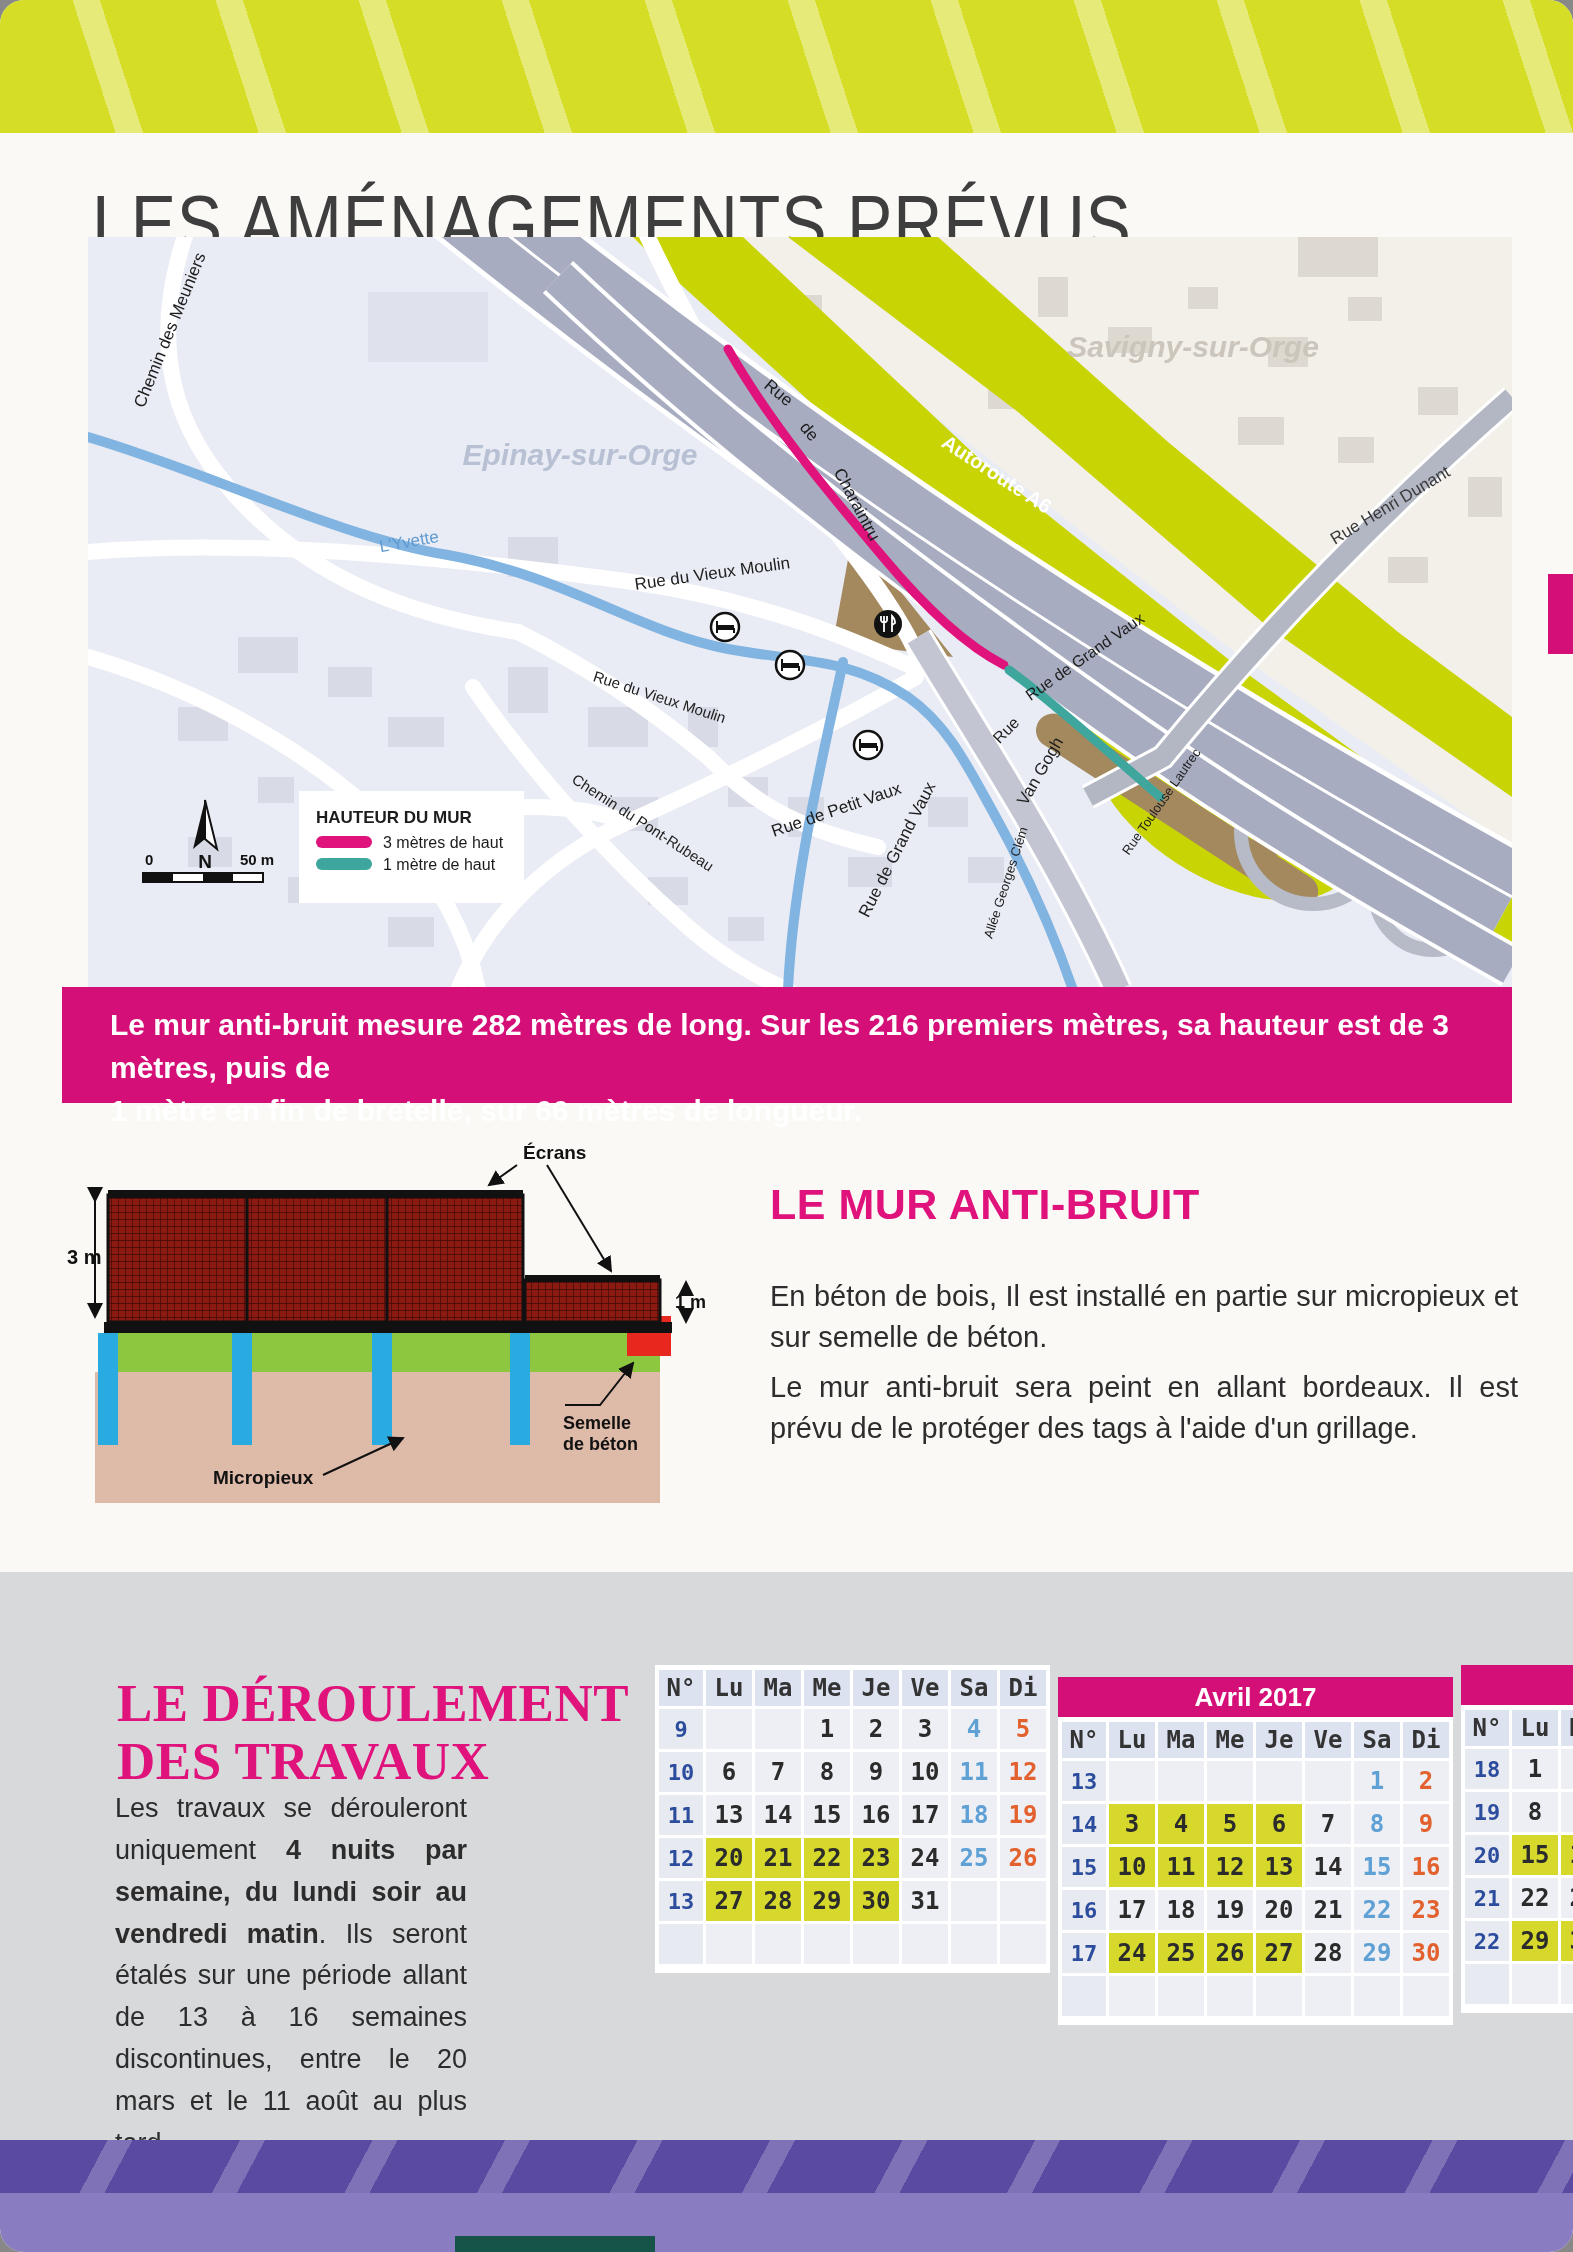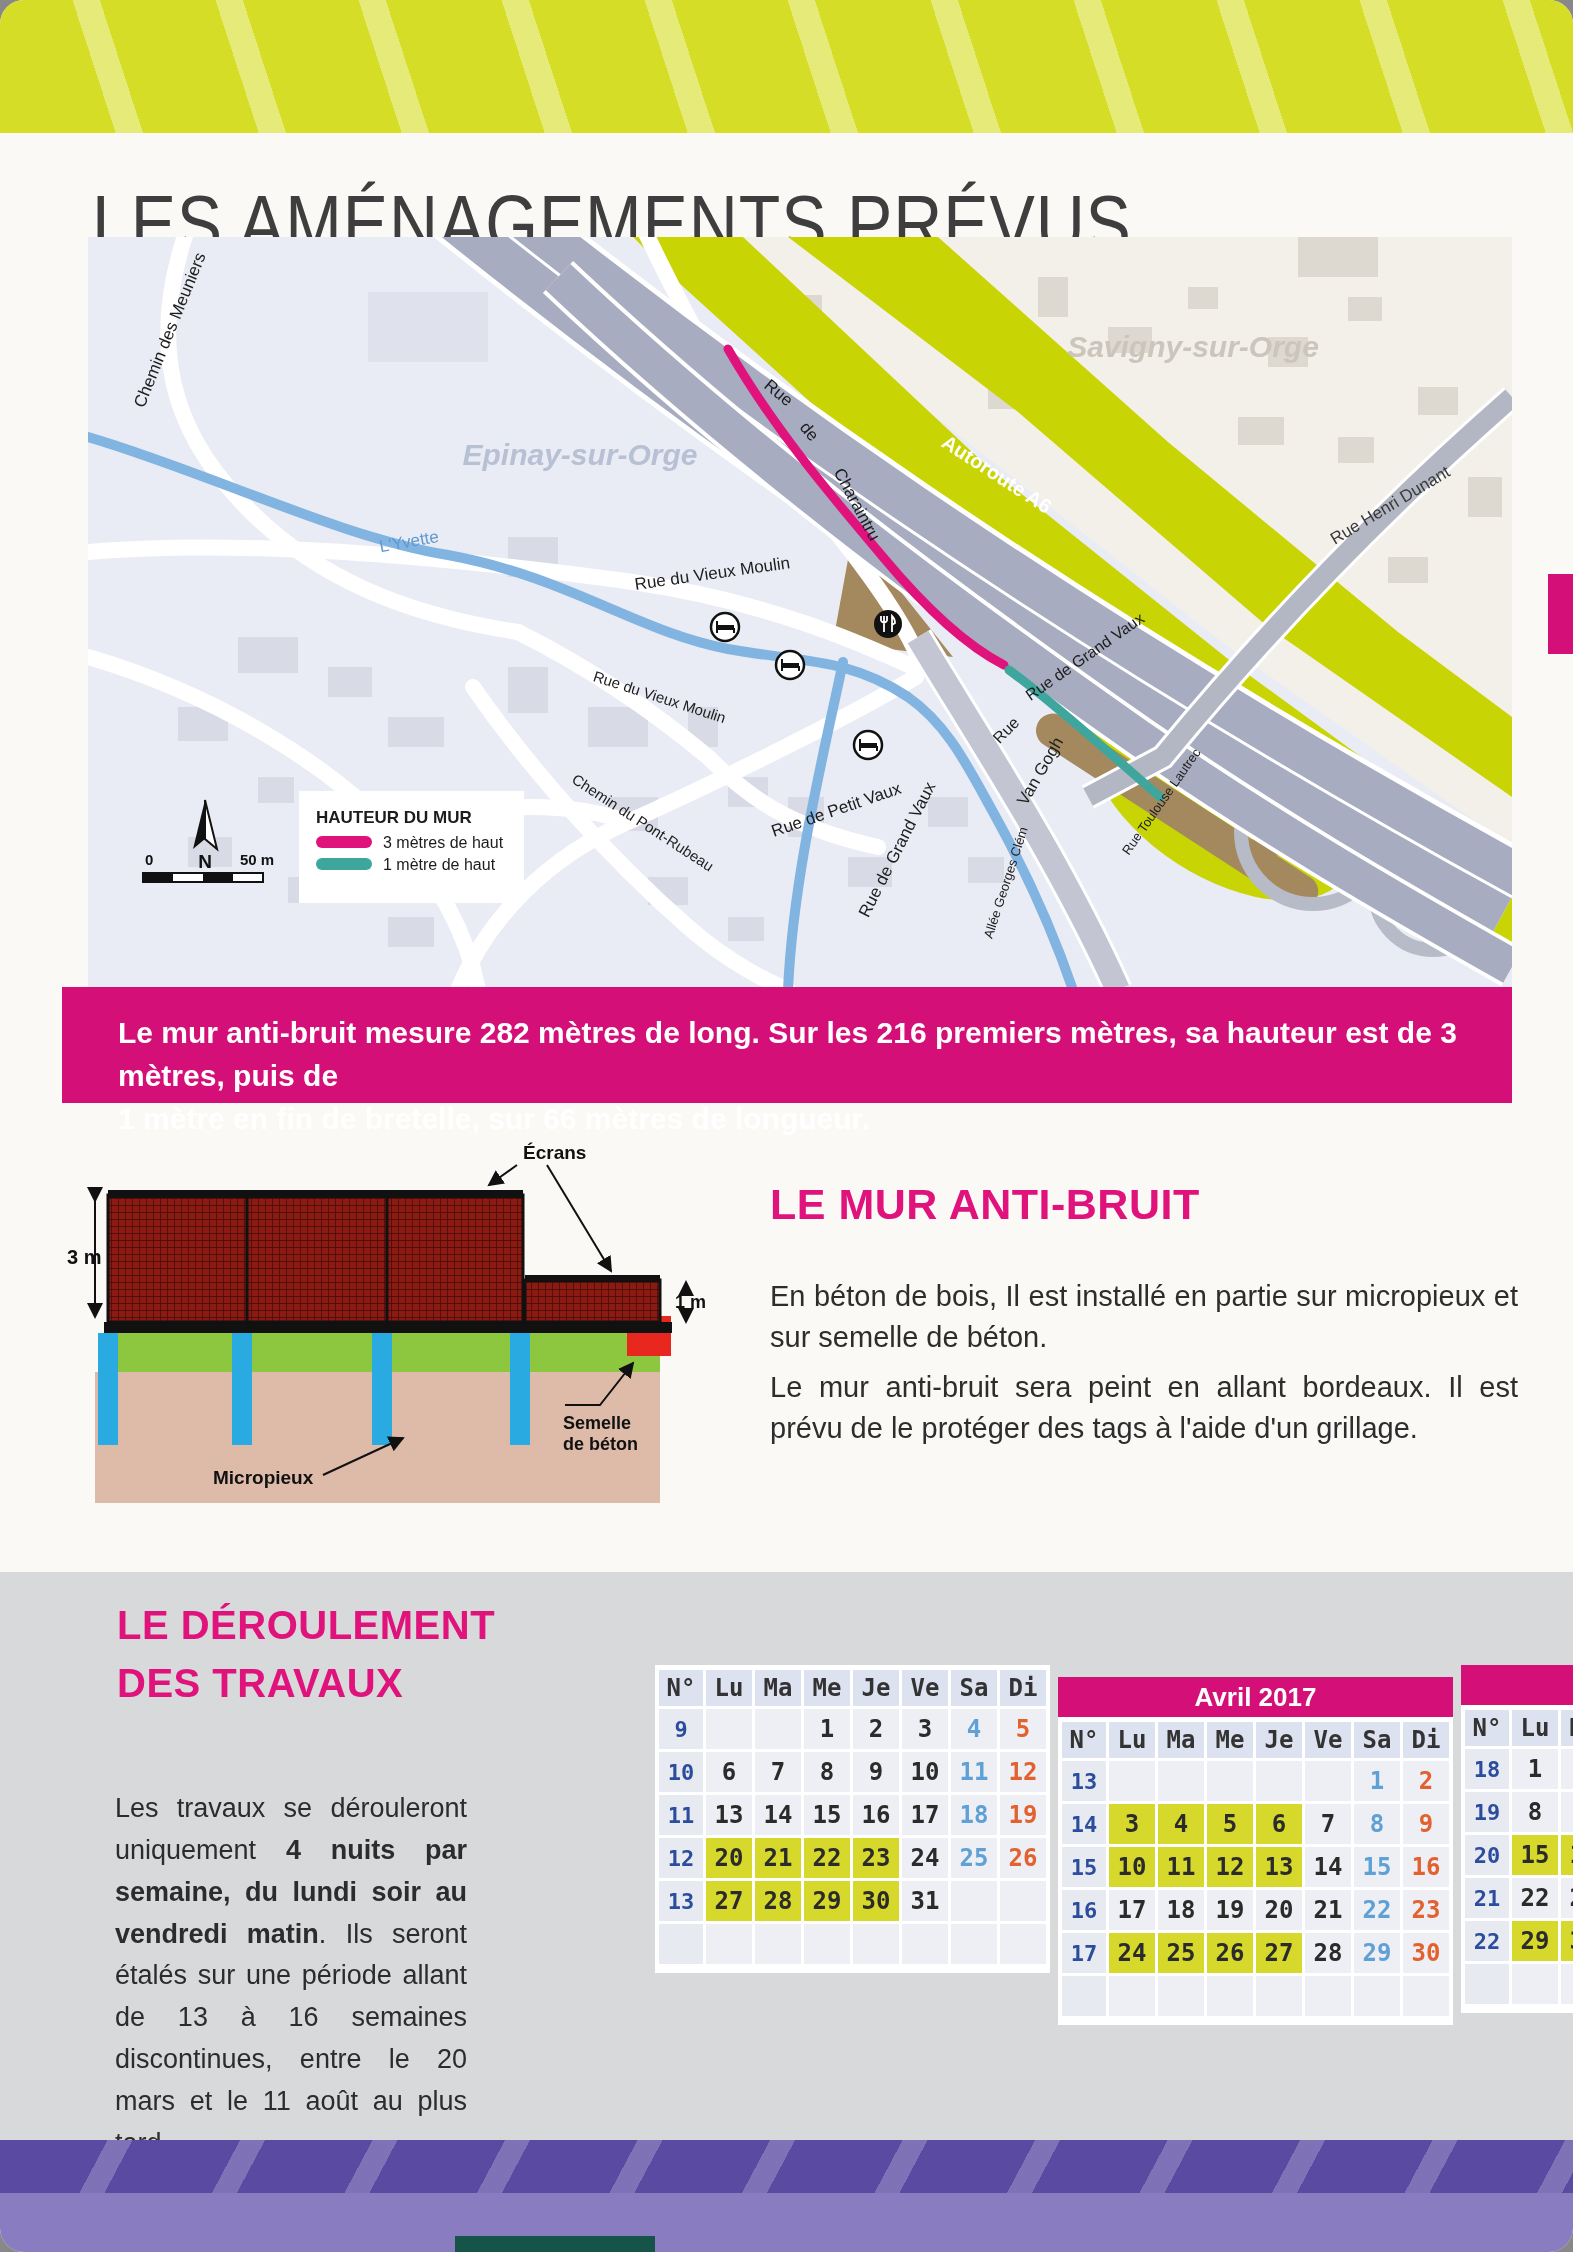--- a/index.html
+++ b/index.html
@@ -20,40 +20,40 @@
     font-size:80px;font-weight:400;letter-spacing:1px;color:#3e3e3e;
     transform:scaleX(.85);transform-origin:left top;white-space:nowrap;}
 
   
   #map{position:absolute;left:88px;top:237px;width:1424px;height:753px;}
   #map text{font-family:"Liberation Sans",sans-serif;}
 
   
   .wall-banner{position:absolute;left:62px;top:987px;width:1450px;height:116px;
     background:var(--magenta);color:#fff;font-weight:bold;font-size:30px;
-    padding:8px;box-sizing:border-box;}
+    padding:0;box-sizing:border-box;}
   .wall-banner div{margin-left:48px;line-height:43px;}
   .wall-banner div:first-child{margin-top:16px;}
 
   
   #diagram{position:absolute;left:55px;top:1135px;width:660px;height:380px;}
   #diagram text{font-family:"Liberation Sans",sans-serif;font-weight:bold;fill:#111;}
 
   
   .mur-heading{position:absolute;left:770px;top:1180px;font-size:43px;font-weight:bold;
     color:var(--headingpink);letter-spacing:.5px;}
   .mur-p{position:absolute;left:770px;width:748px;font-size:29px;color:#2d2d2d;
     line-height:1.42;text-align:justify;}
   .mur-p1{top:1247px;}
   .mur-p2{top:1338px;}
 
   
   .gray-section{position:absolute;left:0;top:1572px;width:1573px;height:568px;background:#d8d9db;}
-  .travaux-heading{position:absolute;left:117px;top:1596px;font-size:40px;font-weight:bold;
-    color:var(--headingpink);line-height:58px;letter-spacing:.5px;}
+  .travaux-heading{position:absolute;left:117px;top:1674px;font-size:53px;font-weight:bold;
+    color:var(--headingpink);line-height:58px;letter-spacing:.5px;font-family:Liberation Serif, serif;}
   .travaux-text{position:absolute;left:115px;top:1788px;width:352px;margin:0;
     font-size:27px;color:#2c2c2c;line-height:1.55;text-align:justify;}
 
   
   .calendar{position:absolute;top:1665px;background:#fff;padding-bottom:5px;}
   .cal-mars{left:655px;}
   .cal-avril{left:1058px;margin-top:12px;}
   .cal-mai{left:1461px;}
   .cal-title{height:40px;background:var(--magenta);color:#fff;font-weight:bold;font-size:26px;
     display:flex;align-items:center;justify-content:center;}

